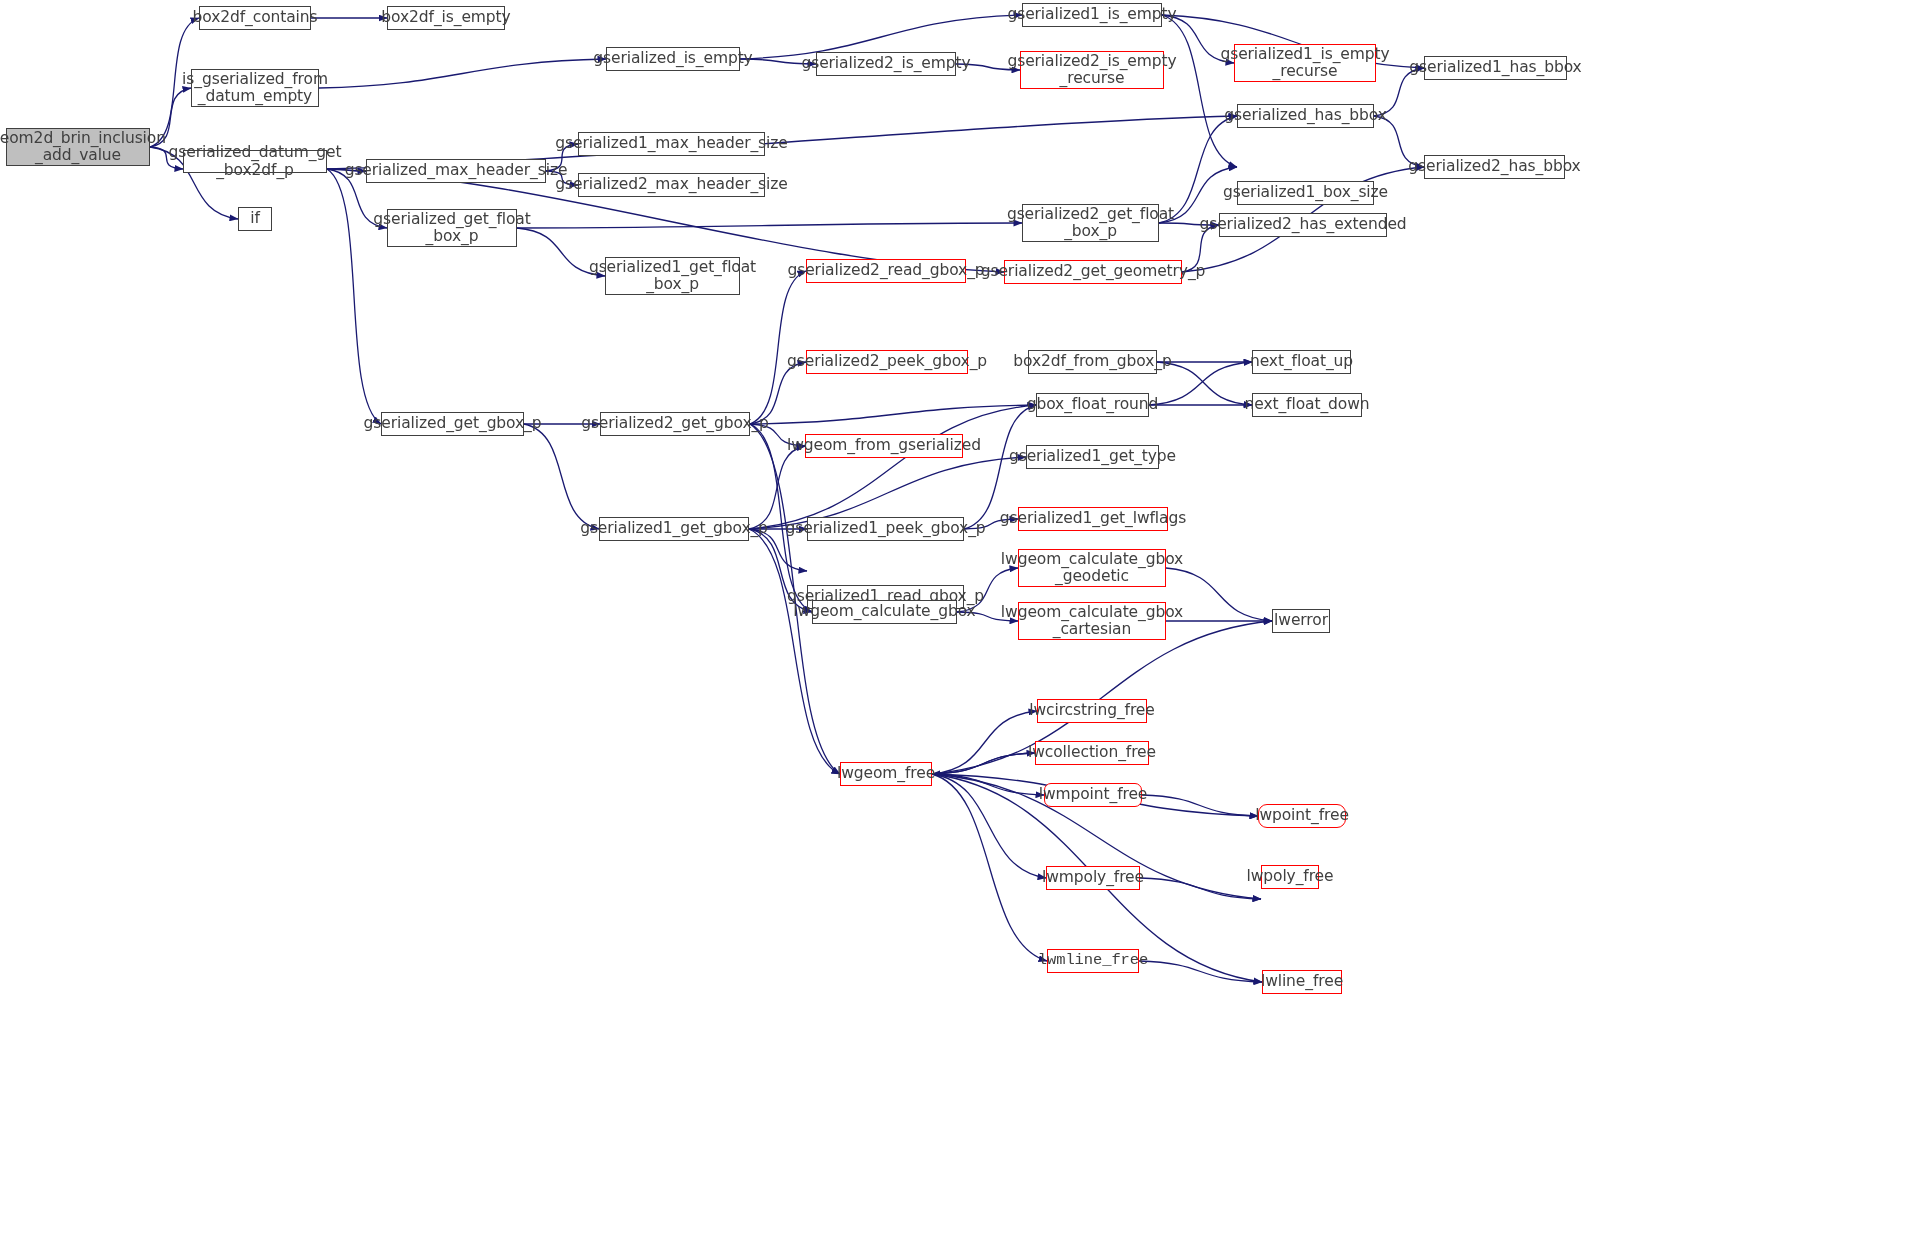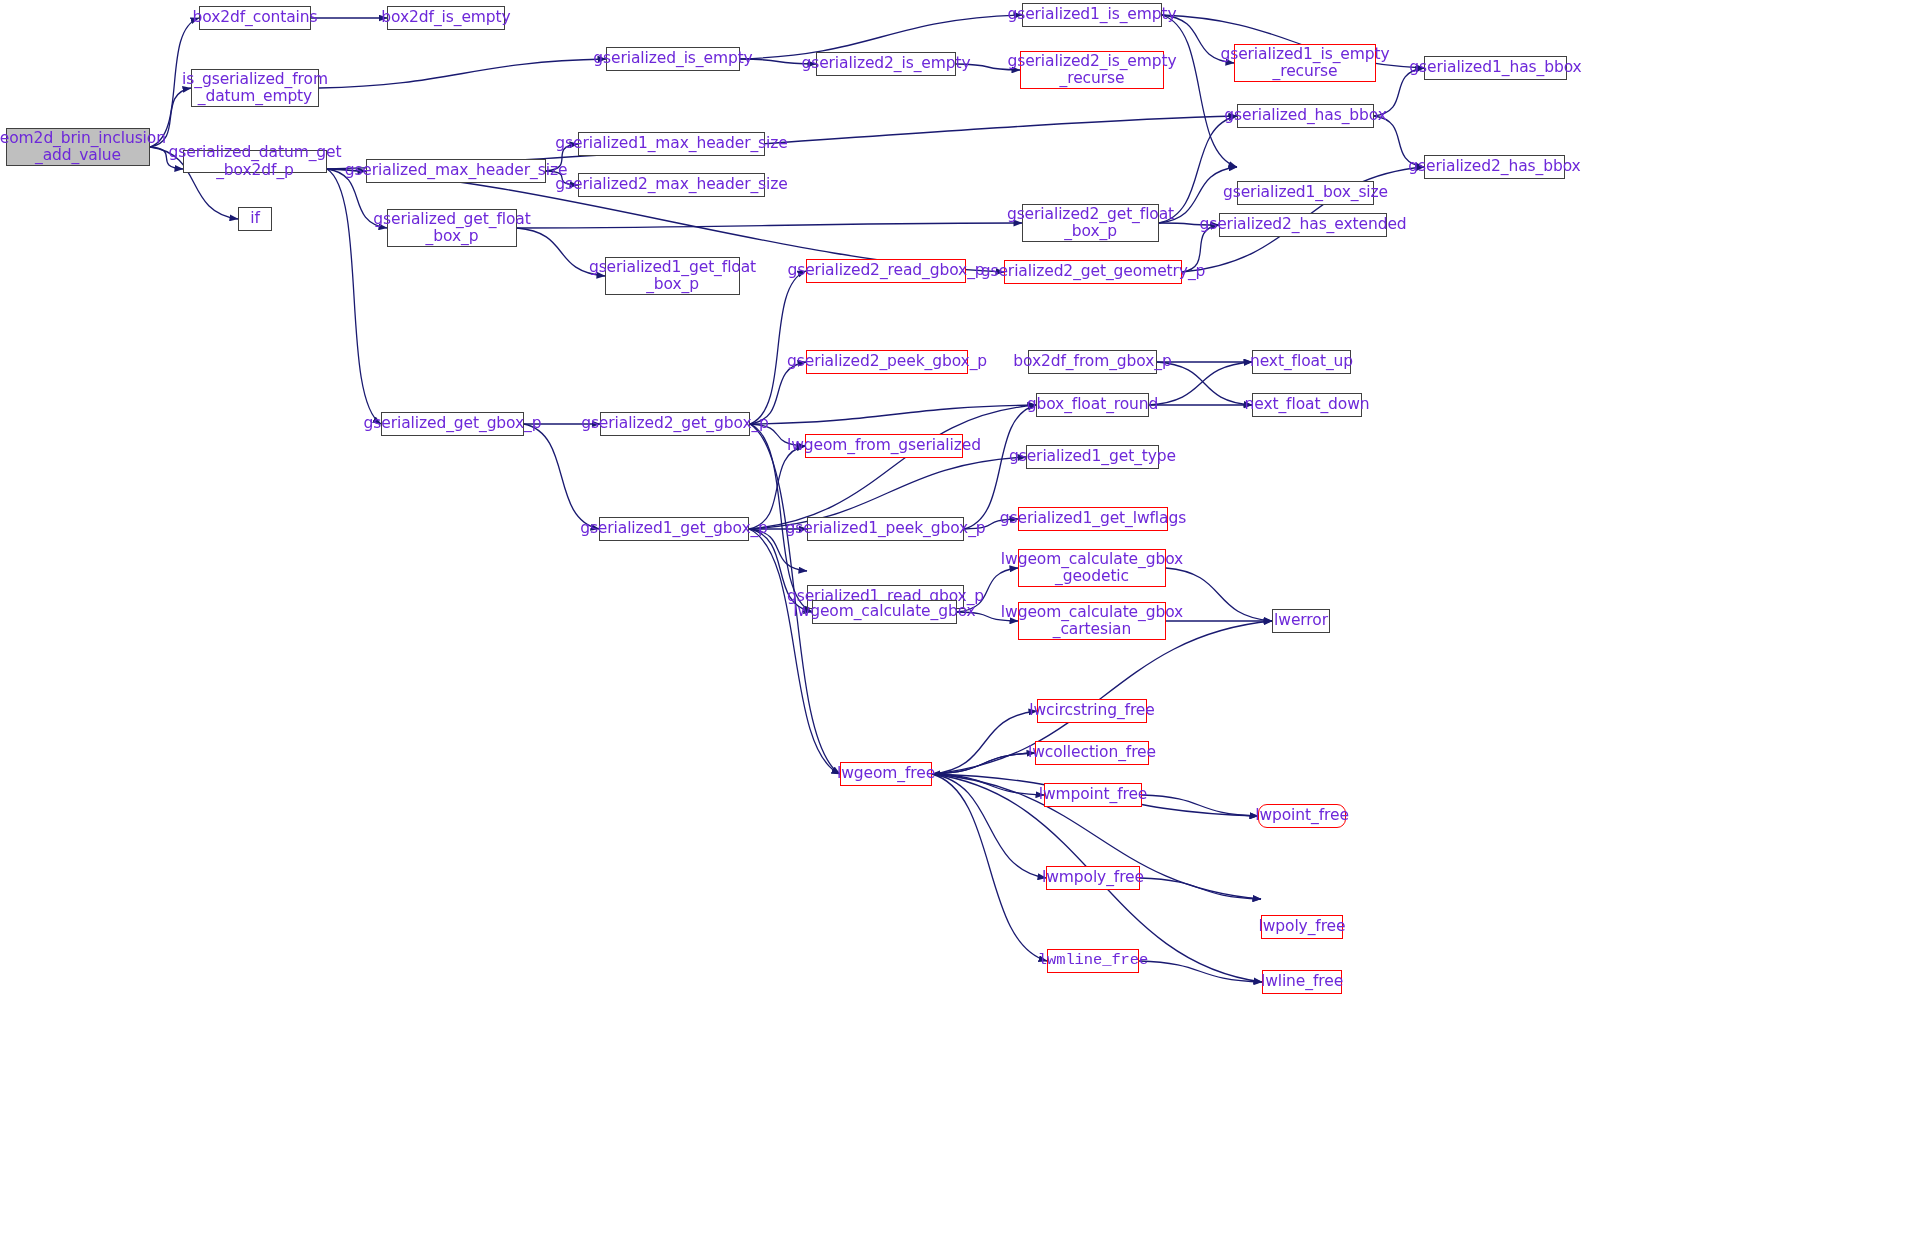--- a/index.html
+++ b/index.html
@@ -25,21 +25,21 @@
   }
   .node {
     position: absolute;
     box-sizing: border-box;
     display: flex;
     align-items: center;
     justify-content: center;
     text-align: center;
     background: #ffffff;
     border: 1px solid #000000;
-    color: #6d28d9;
+    color: #404040;
     font-size: 15.5px;
     line-height: 1.12;
     white-space: pre;
     letter-spacing: -0.1px;
     z-index: 5;
   }
   .node.red {
     border: 1.6px solid #ff0000;
   }
   .node.gray {
@@ -177,20 +177,20 @@
       <div class="node red" style="left: 1018px; top: 549px; width: 148px; height: 38px;">lwgeom_calculate_gbox
 _geodetic</div>
       <div class="node dark" style="left: 807px; top: 559px; width: 157px; height: 24px; margin-top: 26px;">gserialized1_read_gbox_p</div>
       <div class="node dark" style="left: 812px; top: 600px; width: 145px; height: 24px;">lwgeom_calculate_gbox</div>
       <div class="node red" style="left: 1018px; top: 602px; width: 148px; height: 38px;">lwgeom_calculate_gbox
 _cartesian</div>
       <div class="node dark" style="left: 1272px; top: 609px; width: 58px; height: 24px;">lwerror</div>
       <div class="node red" style="left: 840px; top: 762px; width: 92px; height: 24px;">lwgeom_free</div>
       <div class="node red" style="left: 1037px; top: 699px; width: 110px; height: 24px;">lwcircstring_free</div>
       <div class="node red" style="left: 1035px; top: 741px; width: 114px; height: 24px;">lwcollection_free</div>
-      <div class="node red" style="left: 1044px; top: 783px; width: 98px; height: 24px;">lwmpoint_free</div>
+      <div class="node red" style="left: 1044px; top: 783px; width: 98px; height: 24px; border-radius: 7px;">lwmpoint_free</div>
       <div class="node red" style="left: 1258px; top: 804px; width: 88px; height: 24px; border-radius: 9px;">lwpoint_free</div>
       <div class="node red" style="left: 1046px; top: 866px; width: 94px; height: 24px;">lwmpoly_free</div>
-      <div class="node red" style="left: 1261px; top: 915px; width: 82px; height: 24px;">lwpoly_free</div>
+      <div class="node red" style="left: 1261px; top: 865px; width: 58px; height: 24px;">lwpoly_free</div>
       <div class="node red" style="left: 1047px; top: 949px; width: 92px; height: 24px; font-family: Liberation Mono, monospace;">lwmline_free</div>
       <div class="node red" style="left: 1262px; top: 970px; width: 80px; height: 24px;">lwline_free</div>
     </div>
 </div>
 
 </body></html>

